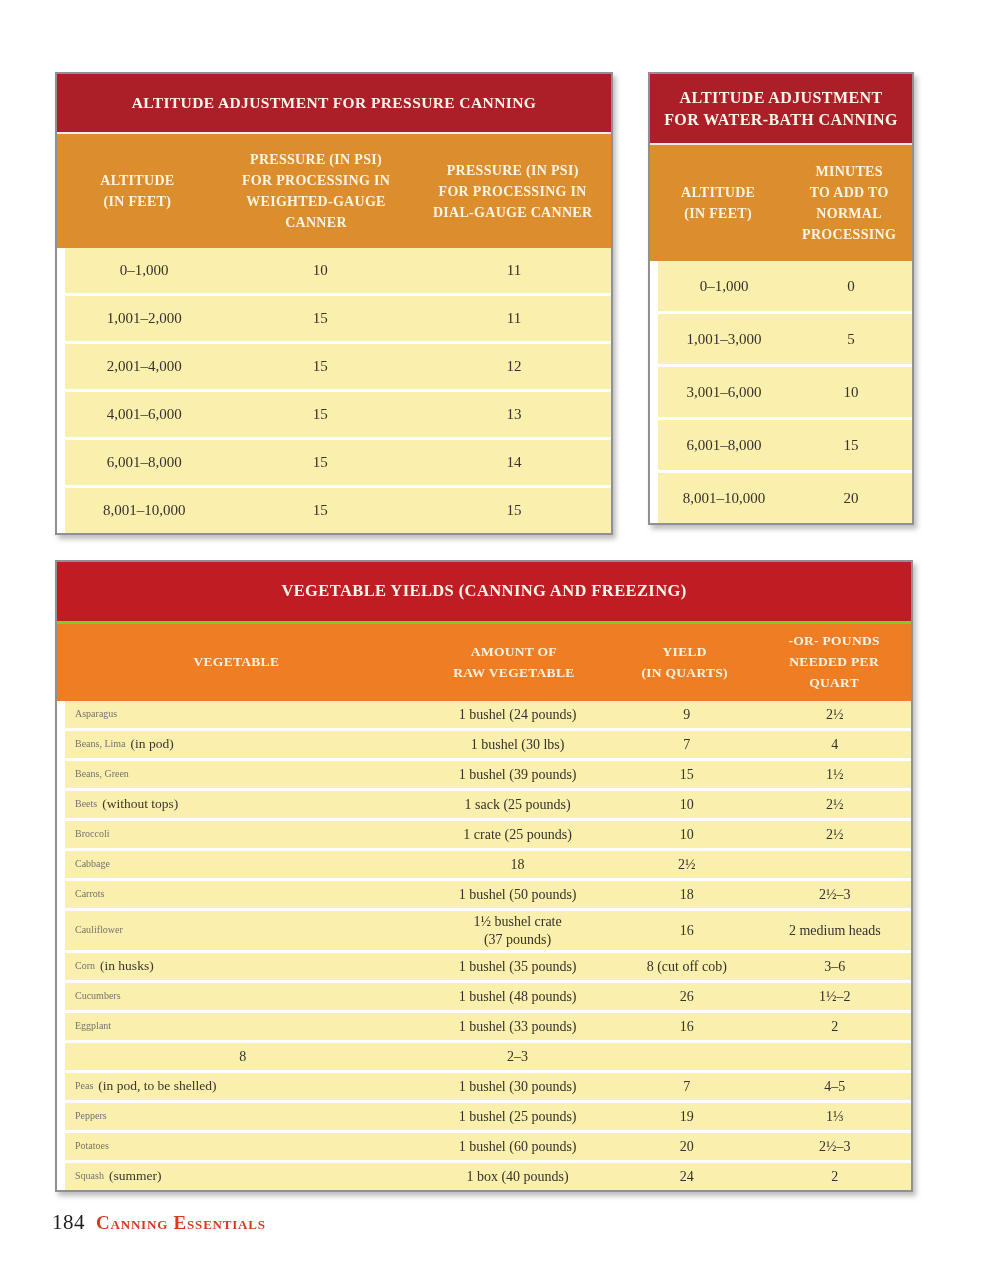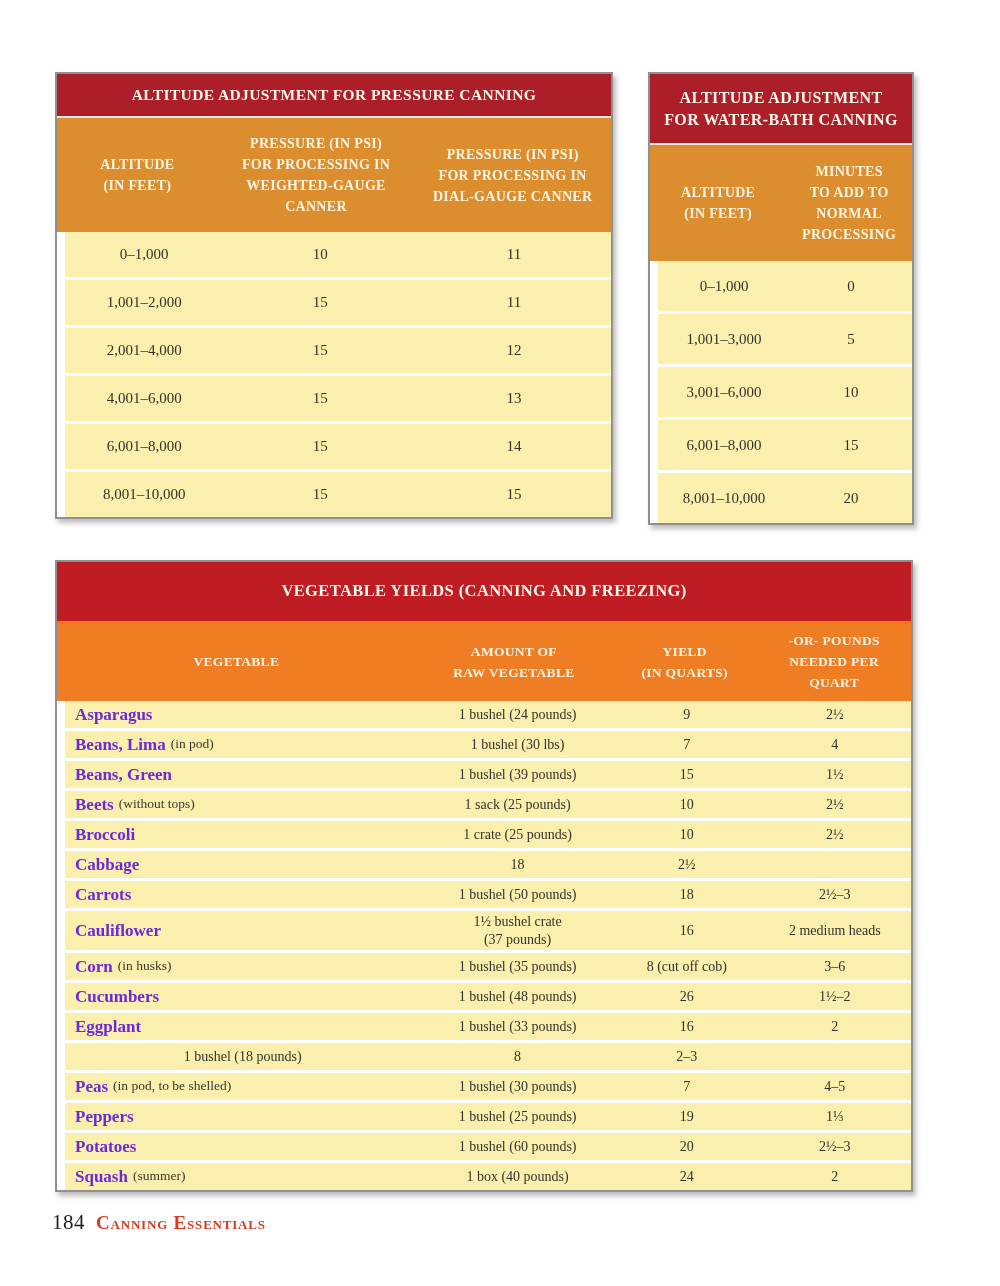--- a/index.html
+++ b/index.html
@@ -10,24 +10,24 @@
   .card { position:absolute; border:2px solid #8e9092;
     box-shadow:3px 4px 5px rgba(110,110,110,.45); background:#fff; }
   .card.pressure  { left:55px;  top:72px;  width:558px; }
   .card.waterbath { left:648px; top:72px;  width:266px; }
   .card.veg       { left:55px;  top:560px; width:858px; }
 
   .band { display:flex; align-items:center; justify-content:center;
     text-align:center; color:#fdf6ea; font-weight:bold; white-space:pre-line; }
   .title-red { background:var(--red-top); letter-spacing:.4px;
     border-bottom:2px solid rgba(255,255,255,.9); line-height:1.35; }
-  .pressure  .title-red { height:44px; font-size:15.5px; }
+  .pressure  .title-red { height:60px; font-size:15.5px; }
   .waterbath .title-red { height:71px; font-size:16px; }
   .veg .title-red { height:62px; font-size:16.5px; background:var(--red-bottom);
-    border-bottom:3px solid #f97316; }
+    border-bottom:3px solid #84cc16; }
 
   .cols { background:var(--orange-top); }
   .veg .cols { background:var(--orange-bottom); }
   .pressure  .cols { height:114px; }
   .waterbath .cols { height:116px; }
   .veg       .cols { height:77px;  }
   .hcell { display:flex; align-items:center; justify-content:center; text-align:center;
     color:#fdf4e3; font-weight:bold; font-size:14px; line-height:1.5;
     white-space:pre-line; letter-spacing:.3px; padding:0 4px; }
   .veg .hcell { font-size:13.5px; line-height:1.55; }
@@ -40,21 +40,21 @@
   .trow { background:var(--yellow); }
   .pressure  .trow { min-height:45px; }
   .waterbath .trow { min-height:50px; }
   .veg       .trow { min-height:27px; }
 
   .tcell { display:flex; align-items:center; justify-content:center; text-align:center;
     color:#35322c; font-size:15px; padding:2px 4px; line-height:1.25; }
   .veg .tcell { font-size:14px; }
   .amount-cell { white-space:pre-line; }
   .veg-name-cell { justify-content:flex-start; text-align:left; padding-left:10px; }
-  .veg-name { font-weight:bold; font-size:17px; color:#6d28d9; }
+  .veg-name { font-weight:normal; font-size:10px; color:#737373; }
   .veg-note { font-size:13.5px; color:#3a372f; margin-left:5px; }
 
   .footer { position:absolute; left:52px; top:1210px; display:flex;
     align-items:baseline; gap:11px; }
   .pagenum { font-size:21px; color:#1e1d1a; letter-spacing:.5px; }
   .booktitle { font-size:19px; font-weight:bold; font-variant:small-caps;
     color:var(--footer-red); letter-spacing:.8px; }
 </style>
 </head>
 <body>
@@ -229,21 +229,20 @@
         </div>
         <div class="trow cols-4">
           <div class="tcell veg-name-cell">
             <span class="veg-name">Eggplant</span>
           </div>
           <div class="tcell amount-cell">1 bushel (33 pounds)</div>
           <div class="tcell">16</div>
           <div class="tcell">2</div>
         </div>
         <div class="trow cols-4">
-          <div class="tcell amount-cell">1 bushel (18 pounds)</div>
           <div class="tcell">8</div>
           <div class="tcell">2–3</div>
         </div>
         <div class="trow cols-4">
           <div class="tcell veg-name-cell">
             <span class="veg-name">Peas</span>
             <span class="veg-note">(in pod, to be shelled)</span>
           </div>
           <div class="tcell amount-cell">1 bushel (30 pounds)</div>
           <div class="tcell">7</div>

